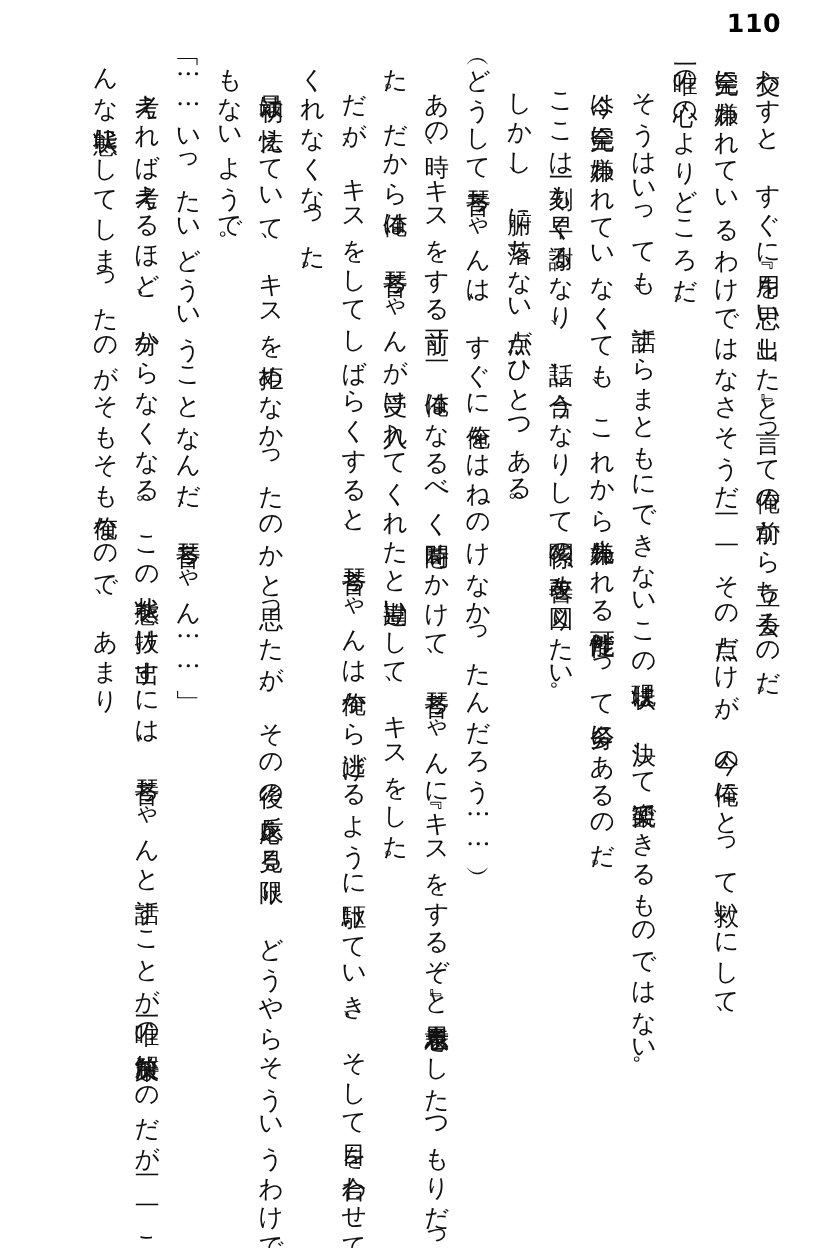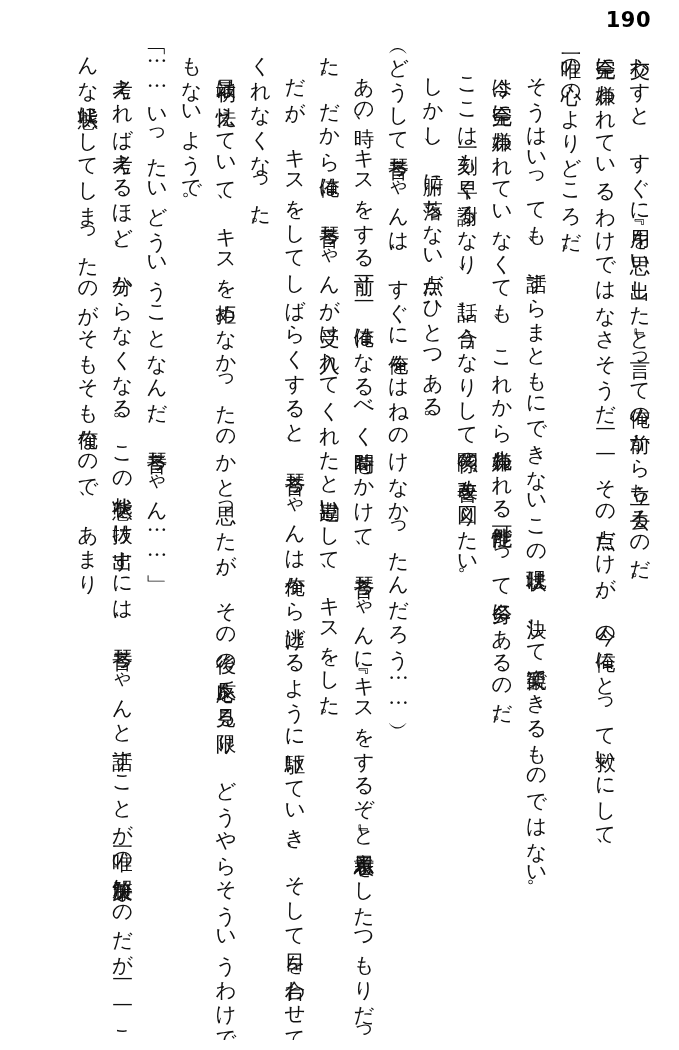--- a/index.html
+++ b/index.html
@@ -55,21 +55,21 @@
   }
   #text-body p.noindent {
     text-indent: 0;
   }
 </style>
 </head>
 <body>
 
 <div id="page">
 
-  <div id="page-number">190</div>
+  <div id="page-number">110</div>
 
   <div id="text-body">
     <p class="noindent">交わすと、すぐに『用を思い出した』と言って俺の前から立ち去るのだ。</p>
     <p class="noindent">完全に嫌われているわけではなさそうだ——その点だけが、今の俺にとって救いにして、</p>
     <p class="noindent">唯一の心のよりどころだ。</p>
     <p class="indent">そうはいっても、話すらまともにできないこの現状は、決して楽観できるものではない。</p>
     <p class="indent">今は完全に嫌われていなくても、これから先嫌われる可能性だって多分にあるのだ。</p>
     <p class="indent">ここは一刻も早く謝るなり、話し合うなりして関係の改善を図りたい。</p>
     <p class="indent">しかし、腑に落ちない点がひとつある。</p>
     <p class="noindent">（どうして琴音ちゃんは、すぐに俺をはねのけなかったんだろう……）</p>

